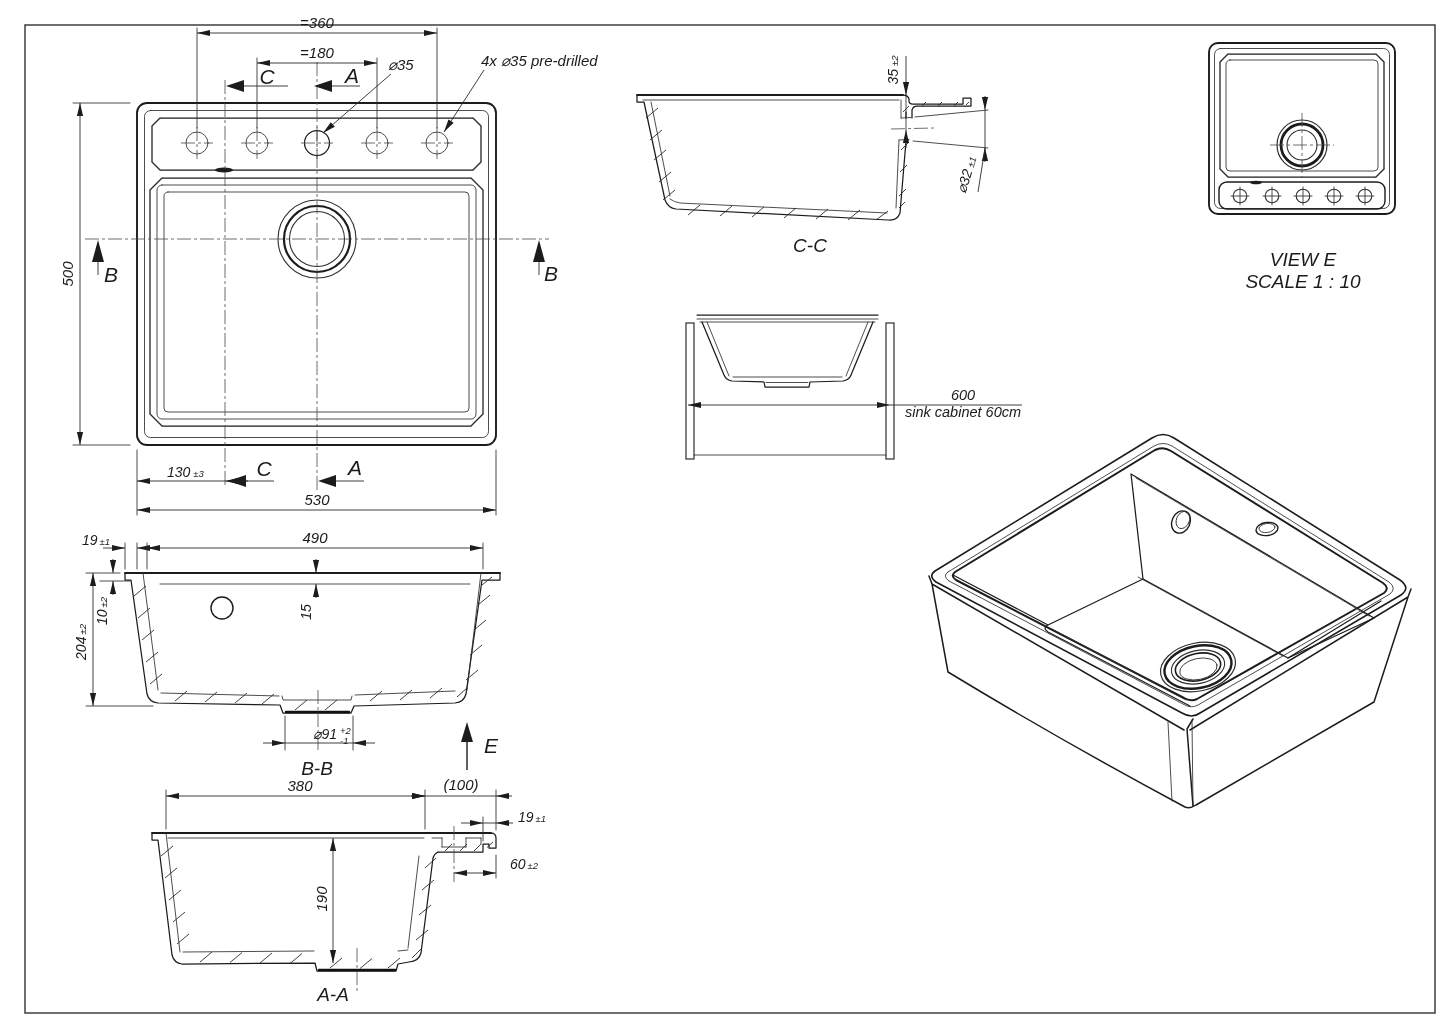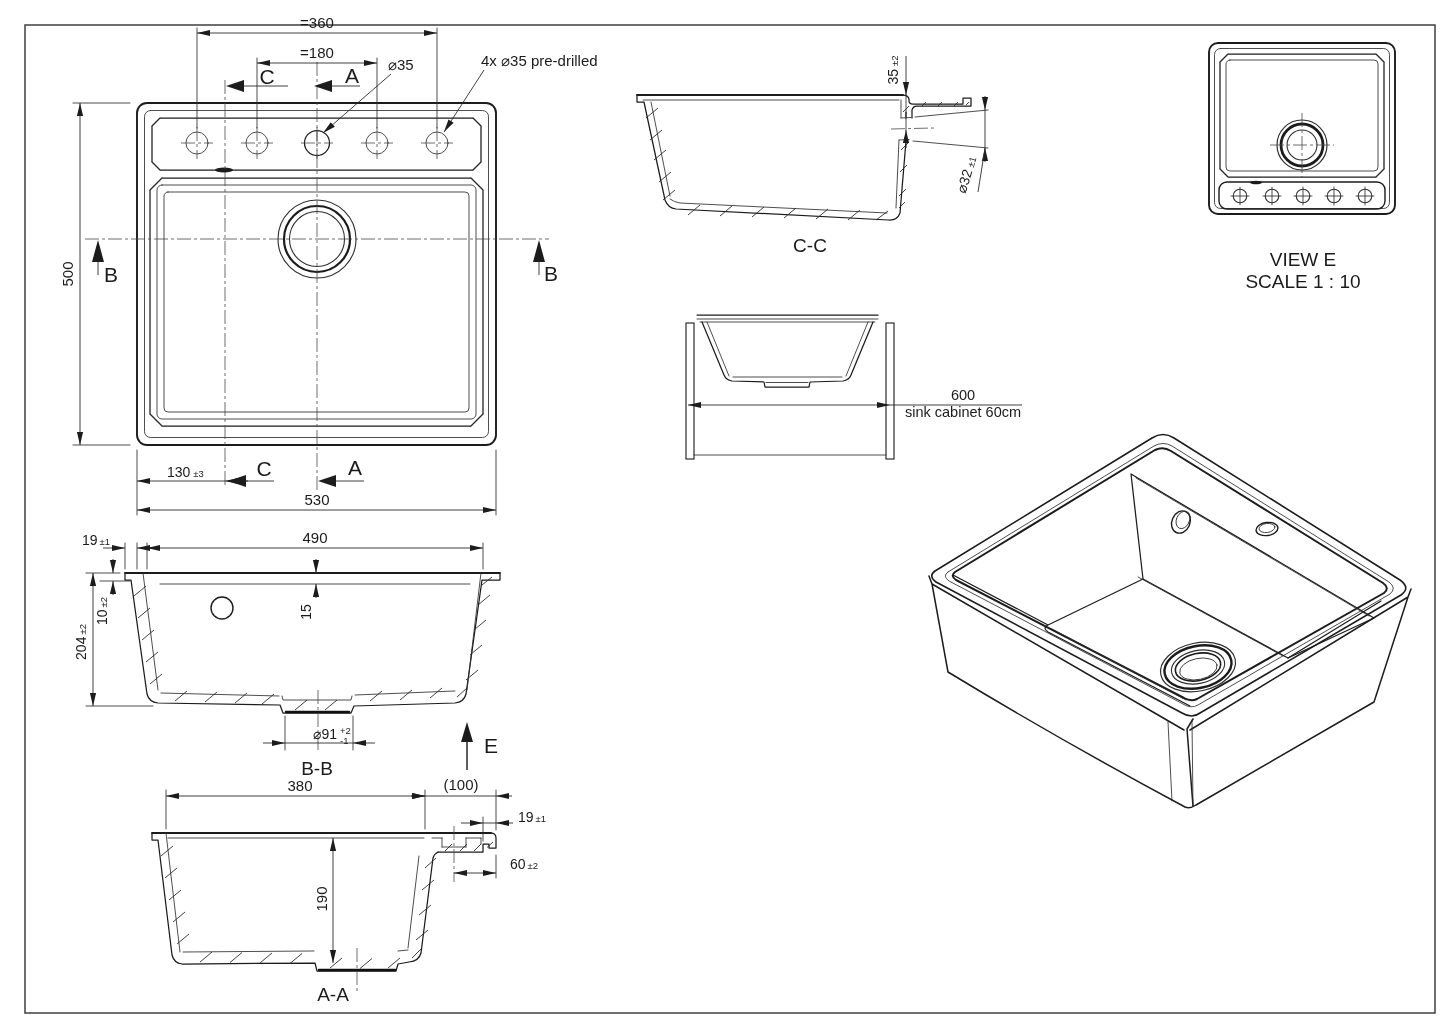--- a/index.html
+++ b/index.html
@@ -1,16 +1,16 @@
 <!DOCTYPE html>
 <html><head>
 <meta charset="utf-8">
 <style>
   html,body { margin:0; padding:0; background:#ffffff; }
-  .stage { position:relative; width:1445px; height:1022px; background:#fff; font-family:"Liberation Sans", sans-serif; }
+  .stage { position:relative; width:1445px; height:1022px; background:#fff; font-family:"Liberation Sans", sans-serif;font-style:italic; }
   svg { position:absolute; left:0; top:0; }
   
   .ol   { fill:none; stroke:#1c1c1c; stroke-width:1.9; stroke-linejoin:round; stroke-linecap:round; }
   .ol2  { fill:none; stroke:#1c1c1c; stroke-width:1.25; stroke-linejoin:round; stroke-linecap:round; }
   .thin { fill:none; stroke:#2e2e2e; stroke-width:0.85; stroke-linecap:round; }
   .cl   { fill:none; stroke:#4a4a4a; stroke-width:0.8; stroke-dasharray:14 3 3 3; }
   .dl   { fill:none; stroke:#2b2b2b; stroke-width:0.9; }
   .hat  { fill:none; stroke:#2b2b2b; stroke-width:0.9; }
   .dark { fill:none; stroke:#111; stroke-width:2.5; stroke-linecap:round; }
   .fillb{ fill:#1c1c1c; stroke:none; }

